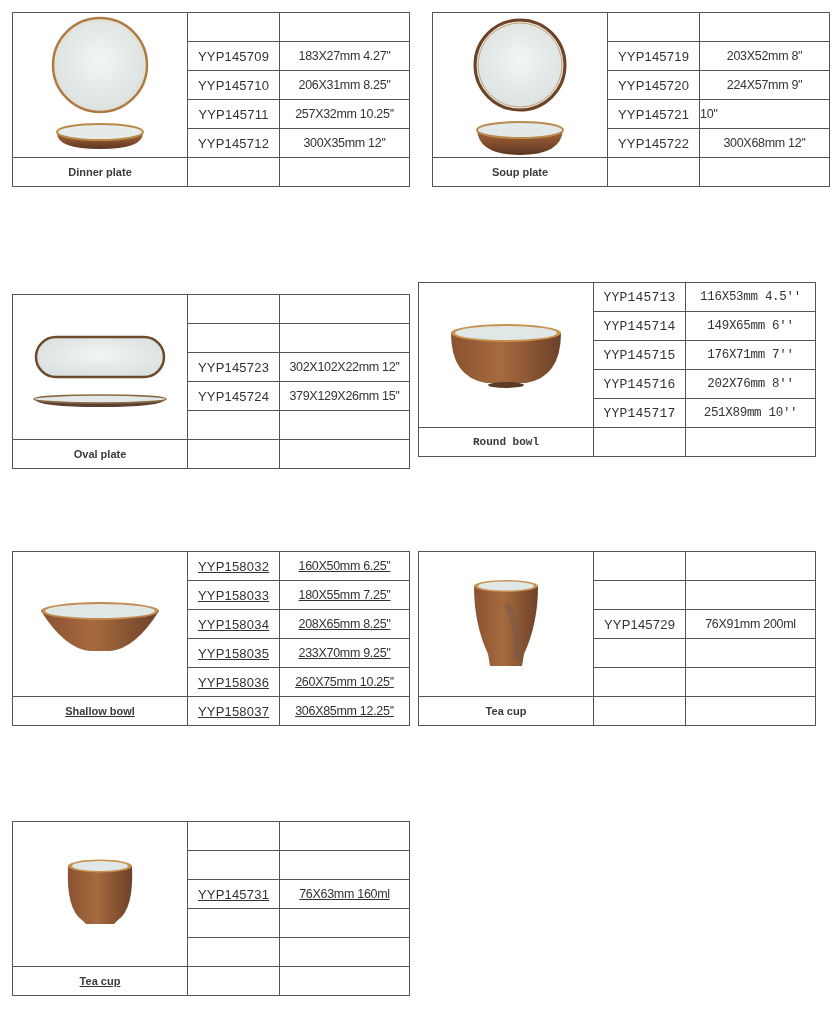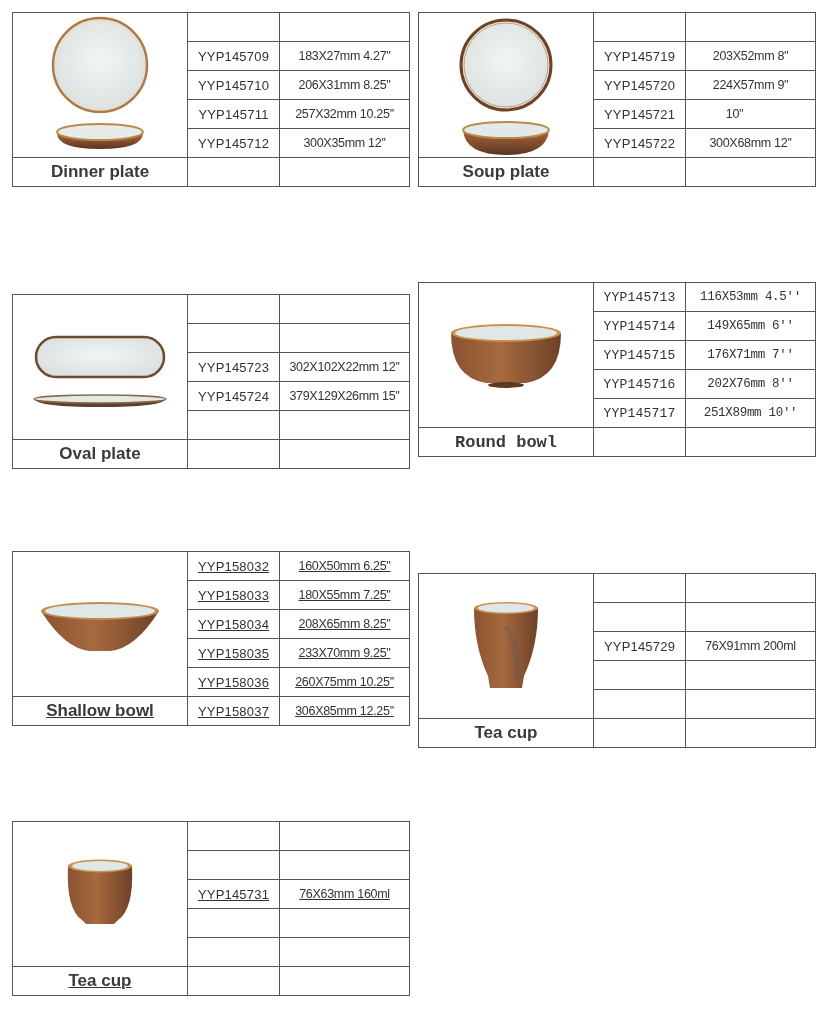--- a/index.html
+++ b/index.html
@@ -2,21 +2,21 @@
 <html><head>
   <meta charset="utf-8">
   <style>
     html, body { margin: 0; padding: 0; background: #ffffff; }
     body { width: 835px; height: 1015px; position: relative; overflow: hidden;
            font-family: "Liberation Sans", "DejaVu Sans", sans-serif; color: #333; }
     .block { position: absolute; width: 397px; height: 182px; }
     .block table { border-collapse: collapse; width: 397px; height: 146px; table-layout: fixed; }
     .block td { border: 1.5px solid #555; padding: 0; text-align: center; font-size: 13px; color: #333; height: 28px; }
     .block td.img-cell { height: auto; vertical-align: middle; }
-    .block td.name-cell { font-weight: bold; font-size: 17px; color: #3a3a3a; height: 26px; }
+    .block td.name-cell { font-weight: bold; font-size: 11px; color: #3a3a3a; height: 26px; }
     .block td.code { font-size: 13px; letter-spacing: 0.2px; }
     .block td.size { font-size: 12.5px; letter-spacing: -0.3px; }
     .col1 { width: 175px; }
     .col2 { width: 92px; }
     .col3 { width: 130px; }
     svg { display: block; margin: 0 auto; }
   </style>
 </head>
 <body>
 
@@ -77,21 +77,21 @@
     </tr>
     <tr>
       <td class="name-cell">Dinner plate</td>
       <td class="code"></td>
       <td class="size"></td>
     </tr>
   </tbody>
     </table>
 </div>
 
-<div class="block" style="left:418px; top:12px;">
+<div class="block" style="left:432px; top:12px;">
   <table>
     <colgroup>
         <col class="col1">
         <col class="col2">
         <col class="col3">
       </colgroup>
     <tbody>
         <tr>
       <td class="img-cell" rowspan="5">
         <svg width="110" height="140" viewBox="0 0 110 140">
@@ -107,21 +107,21 @@
     <tr>
       <td class="code">YYP145719</td>
       <td class="size">203X52mm 8''</td>
     </tr>
     <tr>
       <td class="code">YYP145720</td>
       <td class="size">224X57mm 9''</td>
     </tr>
     <tr>
       <td class="code">YYP145721</td>
-      <td class="size" style="text-align:center; padding-right:32px;">10''</td>
+      <td class="size" style="text-align:left; padding-right:32px;">10''</td>
     </tr>
     <tr>
       <td class="code">YYP145722</td>
       <td class="size">300X68mm 12''</td>
     </tr>
     <tr>
       <td class="name-cell">Soup plate</td>
       <td class="code"></td>
       <td class="size"></td>
     </tr>
@@ -255,21 +255,21 @@
     </tr>
     <tr>
       <td class="name-cell">Shallow bowl</td>
       <td class="code">YYP158037</td>
       <td class="size">306X85mm  12.25''</td>
     </tr>
   </tbody>
     </table>
 </div>
 
-<div class="block" style="left:418px; top:573px;">
+<div class="block" style="left:418px; top:551px;">
   <table>
     <colgroup>
         <col class="col1">
         <col class="col2">
         <col class="col3">
       </colgroup>
     <tbody>
         <tr>
       <td class="img-cell" rowspan="5">
         <svg width="80" height="100" viewBox="0 0 80 100">

